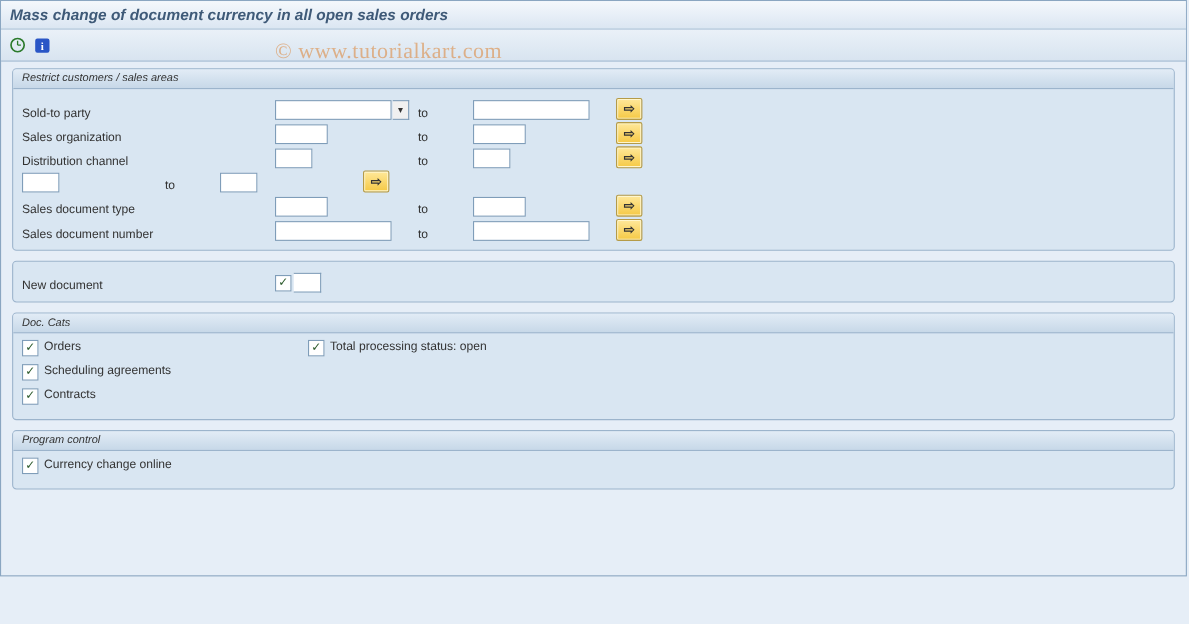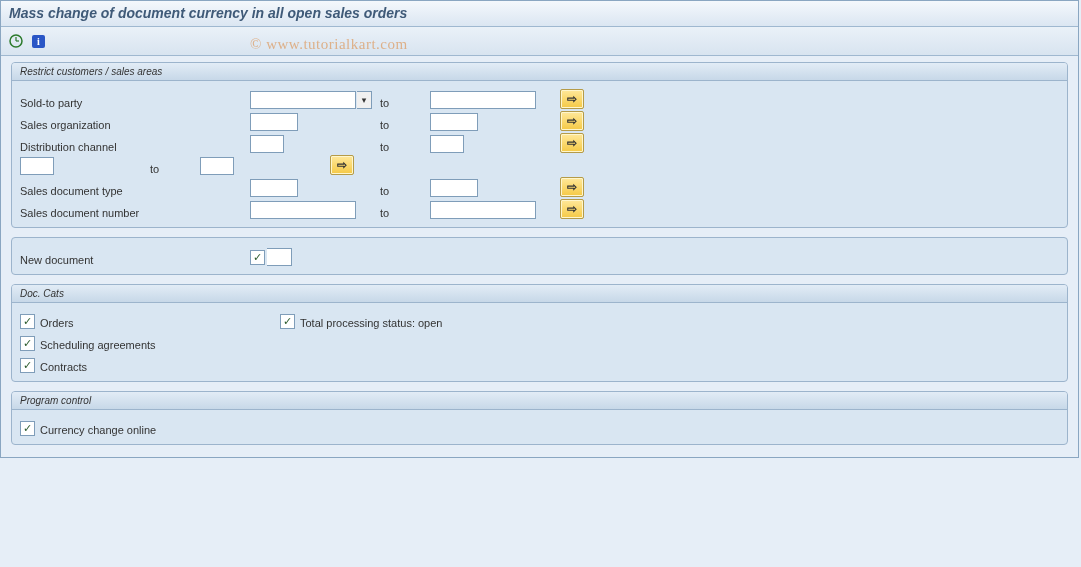--- a/index.html
+++ b/index.html
@@ -9,21 +9,21 @@
     height: 567px;
     font-family: Arial, Helvetica, sans-serif;
     font-size: 11px;
     color: #333;
     background: #e6eef7;
     overflow: hidden;
   }
   .outer-frame {
     border: 1px solid #8aa6c1;
     background: #e6eef7;
-    height: 458px;
+    height: 524px;
     width: 1079px;
     box-sizing: border-box;
   }
   .title-bar {
     background: linear-gradient(#f4f8fc, #dbe6f2);
     border-bottom: 1px solid #9fb8d0;
     padding: 4px 8px 5px 8px;
     font-style: italic;
     font-weight: bold;
     font-size: 14px;
@@ -131,21 +131,21 @@
     align-items: center;
     justify-content: center;
     font-size: 12px;
     color: #333;
     font-weight: bold;
     cursor: pointer;
     box-shadow: inset 0 0 0 1px #fff6cc;
   }
   .checkbox-row {
     display: flex;
-    align-items: flex-end;
+    align-items: flex-start;
     height: 20px;
     gap: 5px;
   }
   .chk {
     width: 13px;
     height: 13px;
     border: 1px solid #7f9db9;
     background: #fff;
     display: inline-flex;
     align-items: center;
@@ -167,21 +167,21 @@
     gap: 2px;
   }
   .doc-cats-body {
     display: flex;
   }
   .watermark {
     position: absolute;
     top: 36px;
     left: 250px;
     color: rgba(220, 130, 50, 0.55);
-    font-size: 15px;
+    font-size: 20px;
     letter-spacing: 0.5px;
     pointer-events: none;
     font-family: Georgia, serif;
   }
 </style>
 </head>
 <body>
 
 <div class="outer-frame">
   <div class="title-bar">Mass change of document currency in all open sales orders</div>

